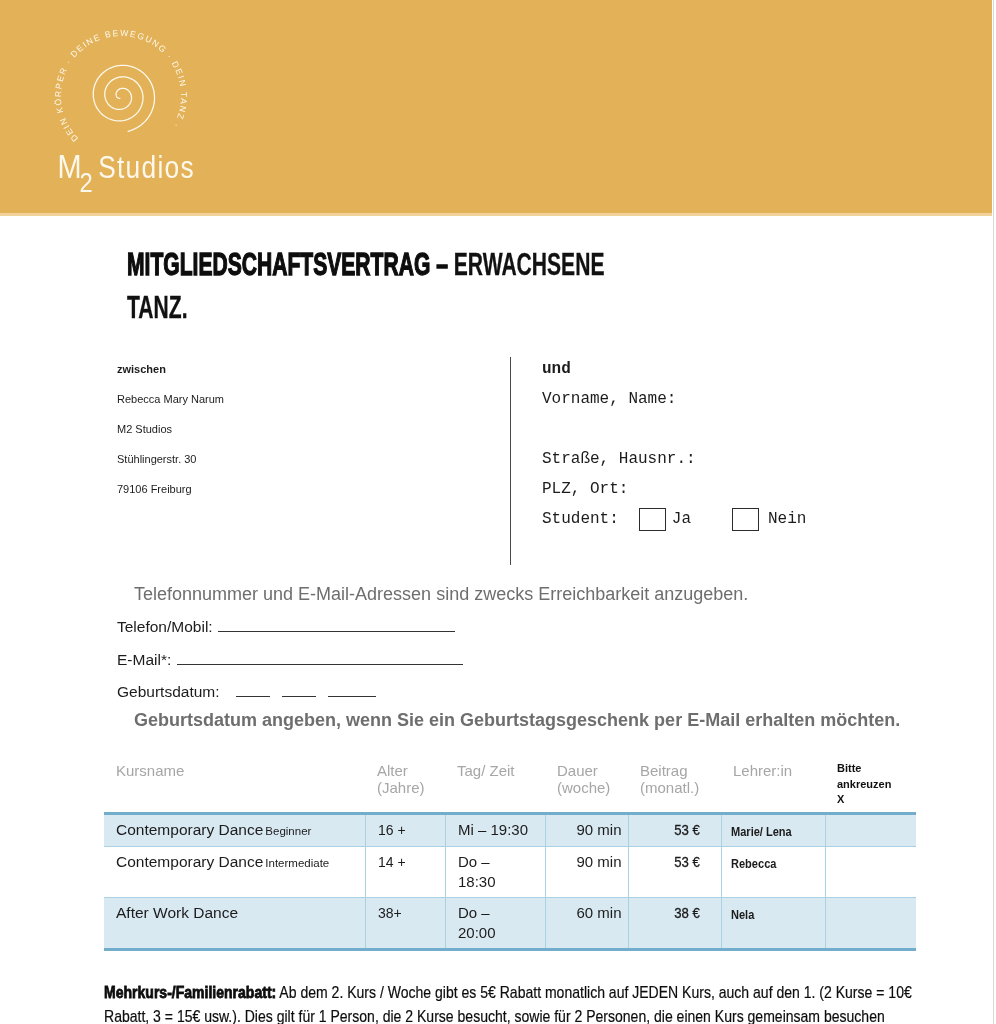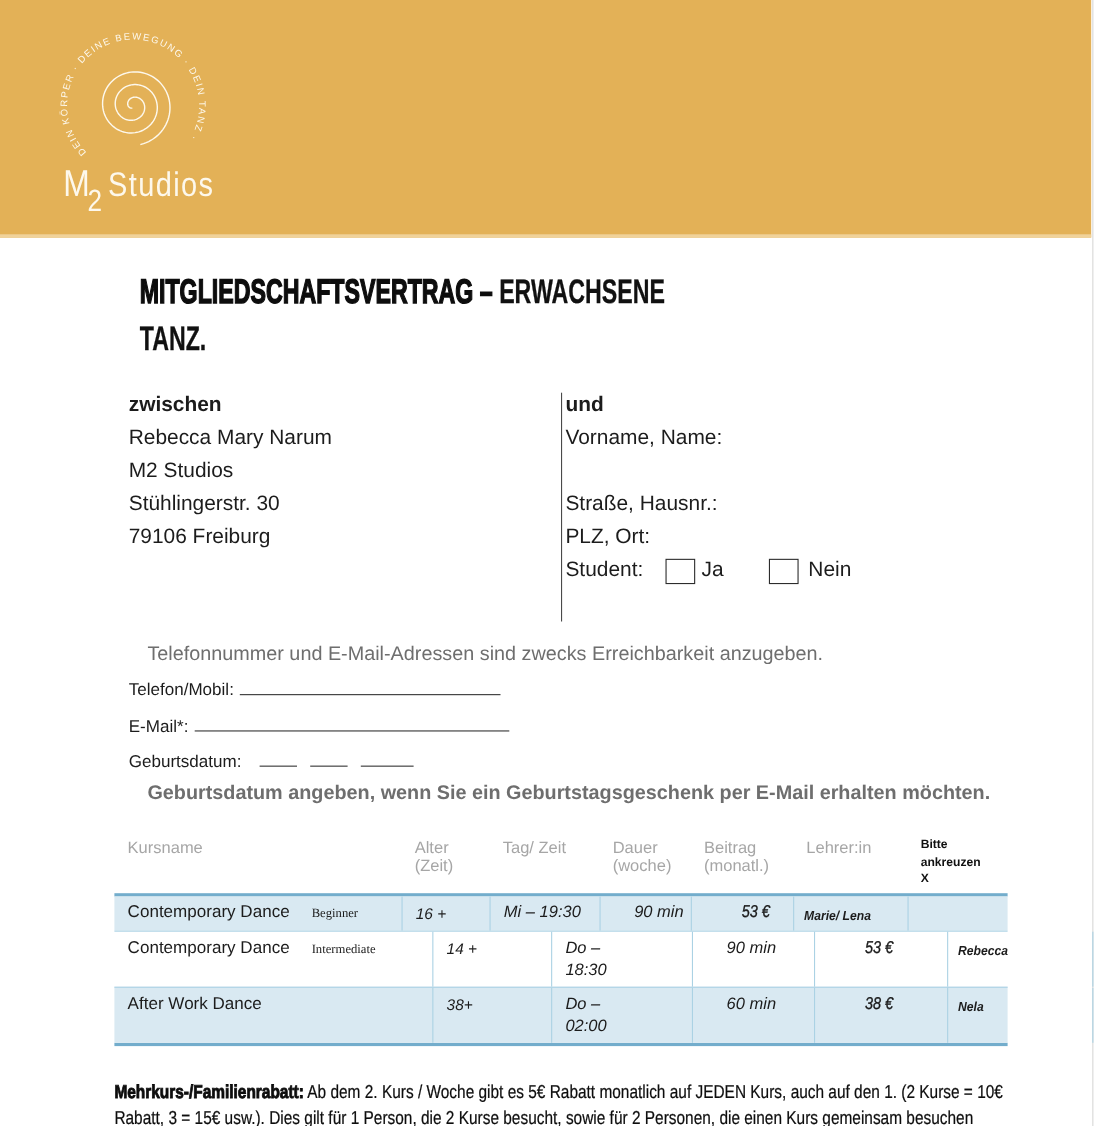--- a/index.html
+++ b/index.html
@@ -16,22 +16,22 @@
 
   
   .title-line1 { position:absolute; left:127px; top:248px; font-size:31px; font-weight:bold;
                  white-space:nowrap; transform:scaleX(0.68); transform-origin:left top; line-height:34px; }
   .t-heavy { -webkit-text-stroke:1.3px #0d0d0d; color:#0d0d0d; }
   .t-light { -webkit-text-stroke:0.3px #111; color:#111; }
   .title-line2 { position:absolute; left:127px; top:291px; font-size:31px; font-weight:bold;
                  white-space:nowrap; transform:scaleX(0.68); transform-origin:left top; line-height:34px; }
 
   
-  .party-left  { position:absolute; left:117px; top:354px; font-size:19px; line-height:30px; }
-  .party-right { position:absolute; left:514px; top:354px; font-size:19px; line-height:30px; }
+  .party-left  { position:absolute; left:117px; top:354px; font-size:11px; line-height:30px; }
+  .party-right { position:absolute; left:542px; top:354px; font-size:16px; line-height:30px;font-family:Liberation Mono, monospace; }
   .party-hdr { font-weight:bold; }
   .party-divider { position:absolute; left:510px; top:357px; width:1px; height:208px; background:#4a4a4a; }
   .blank-line { height:30px; }
   .student-row { display:flex; align-items:center; height:30px; }
   .chk { width:27px; height:23px; border:1.5px solid #2c2c2c; background:#fff; box-sizing:border-box; }
   .chk1 { margin-left:20px; } .lbl-ja { margin-left:6px; }
   .chk2 { margin-left:41px; } .lbl-nein { margin-left:9px; }
 
   
   .note { position:absolute; left:104px; font-size:18px; color:var(--note-gray);margin-left:30px; }
@@ -46,26 +46,26 @@
   
   .course-table { position:absolute; left:104px; top:757px; width:812px; }
   .tgrid { display:grid; grid-template-columns:261px 80px 100px 83px 93px 104px 91px; }
   .thead { height:55px; color:var(--hdr-gray); font-size:15px; line-height:17px; }
   .thead .hcell { padding:5px 4px 0 12px; }
   .hcheck { color:#111; font-weight:bold; font-size:11px; line-height:15.5px; padding-top:4px !important; }
   .tbody-wrap { border-top:3px solid var(--frame-blue); border-bottom:3px solid var(--frame-blue); }
   .trow { }
   .trow.shaded { background:var(--row-shade); }
   .trow.r1 { height:31px; }
-  .trow.r2, .trow.r3 { height:50px;gap:28px; }
+  .trow.r2, .trow.r3 { height:50px; }
   .trow.r2, .trow.r3 { border-top:1px solid var(--cell-line); }
   .tcell { box-sizing:border-box; padding-top:5px; font-size:15px; line-height:20px;padding-left:24px; }
-  .tcell + .tcell { border-left:1px solid var(--cell-line);font-style:italic; }
+  .tcell + .tcell { border-left:1px solid var(--cell-line); }
   .c-name { padding-left:12px; font-size:15.5px; white-space:nowrap; }
-  .c-level { font-size:11.5px; margin-left:20px;font-family:Liberation Serif, serif; }
+  .c-level { font-size:11.5px; margin-left:2px; }
   .c-age { padding-left:12px; font-size:14px; }
   .c-day { padding-left:12px; }
   .c-dur, .c-fee { text-align:center; }
   .c-fee span { display:inline-block; transform:scaleX(0.85); font-size:15.5px; -webkit-text-stroke:0.3px #111; }
   .c-teacher { padding-left:9px; font-weight:bold; font-size:12px; padding-top:7px; }
   .c-teacher span { display:inline-block; transform:scaleX(0.92); transform-origin:left top; white-space:nowrap; }
   .c-check { }
 
   
   .discount { position:absolute; left:104px; top:981px; width:990px;
@@ -138,21 +138,21 @@
     <span>Geburtsdatum:</span><span class="fill-line seg1"></span><span class="fill-line seg2"></span><span class="fill-line seg3"></span>
   </div>
 
   <div class="note note2">Geburtsdatum angeben, wenn Sie ein Geburtstagsgeschenk per E-Mail erhalten möchten.</div>
 
   <div class="course-table">
     <div class="tgrid thead">
       <div class="hcell">Kursname</div>
       <div class="hcell">
         <div>Alter</div>
-        <div>(Zeit)</div>
+        <div>(Jahre)</div>
       </div>
       <div class="hcell">Tag/ Zeit</div>
       <div class="hcell">
         <div>Dauer</div>
         <div>(woche)</div>
       </div>
       <div class="hcell">
         <div>Beitrag</div>
         <div>(monatl.)</div>
       </div>
@@ -190,21 +190,21 @@
         <div class="tcell c-fee"><span>53 €</span></div>
         <div class="tcell c-teacher"><span>Rebecca</span></div>
         <div class="tcell c-check"></div>
       </div>
 
       <div class="tgrid trow r3 shaded">
         <div class="tcell c-name"><span>After Work Dance</span><span class="c-level"></span></div>
         <div class="tcell c-age">38+</div>
         <div class="tcell c-day">
             <div>Do –</div>
-            <div>02:00</div>
+            <div>20:00</div>
           </div>
         <div class="tcell c-dur">60 min</div>
         <div class="tcell c-fee"><span>38 €</span></div>
         <div class="tcell c-teacher"><span>Nela</span></div>
         <div class="tcell c-check"></div>
       </div>
     </div>
   </div>
 
   <div class="discount">

